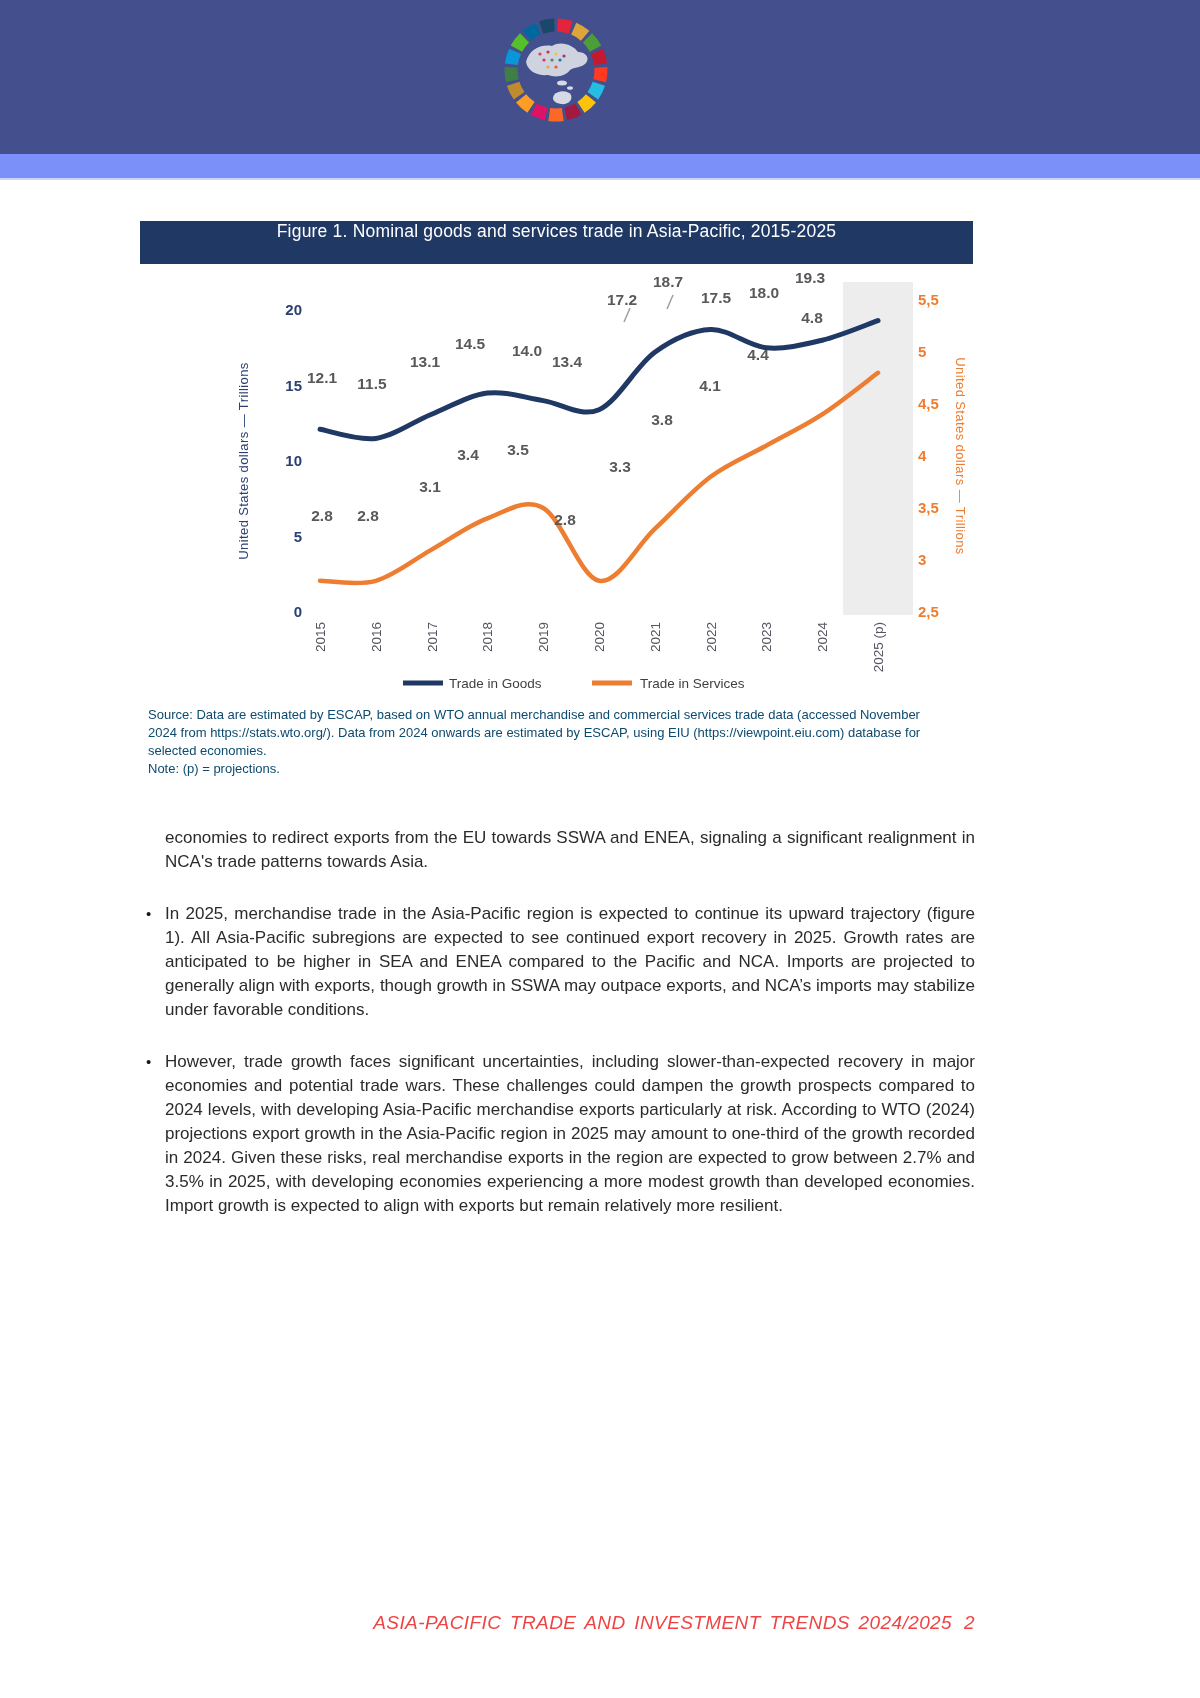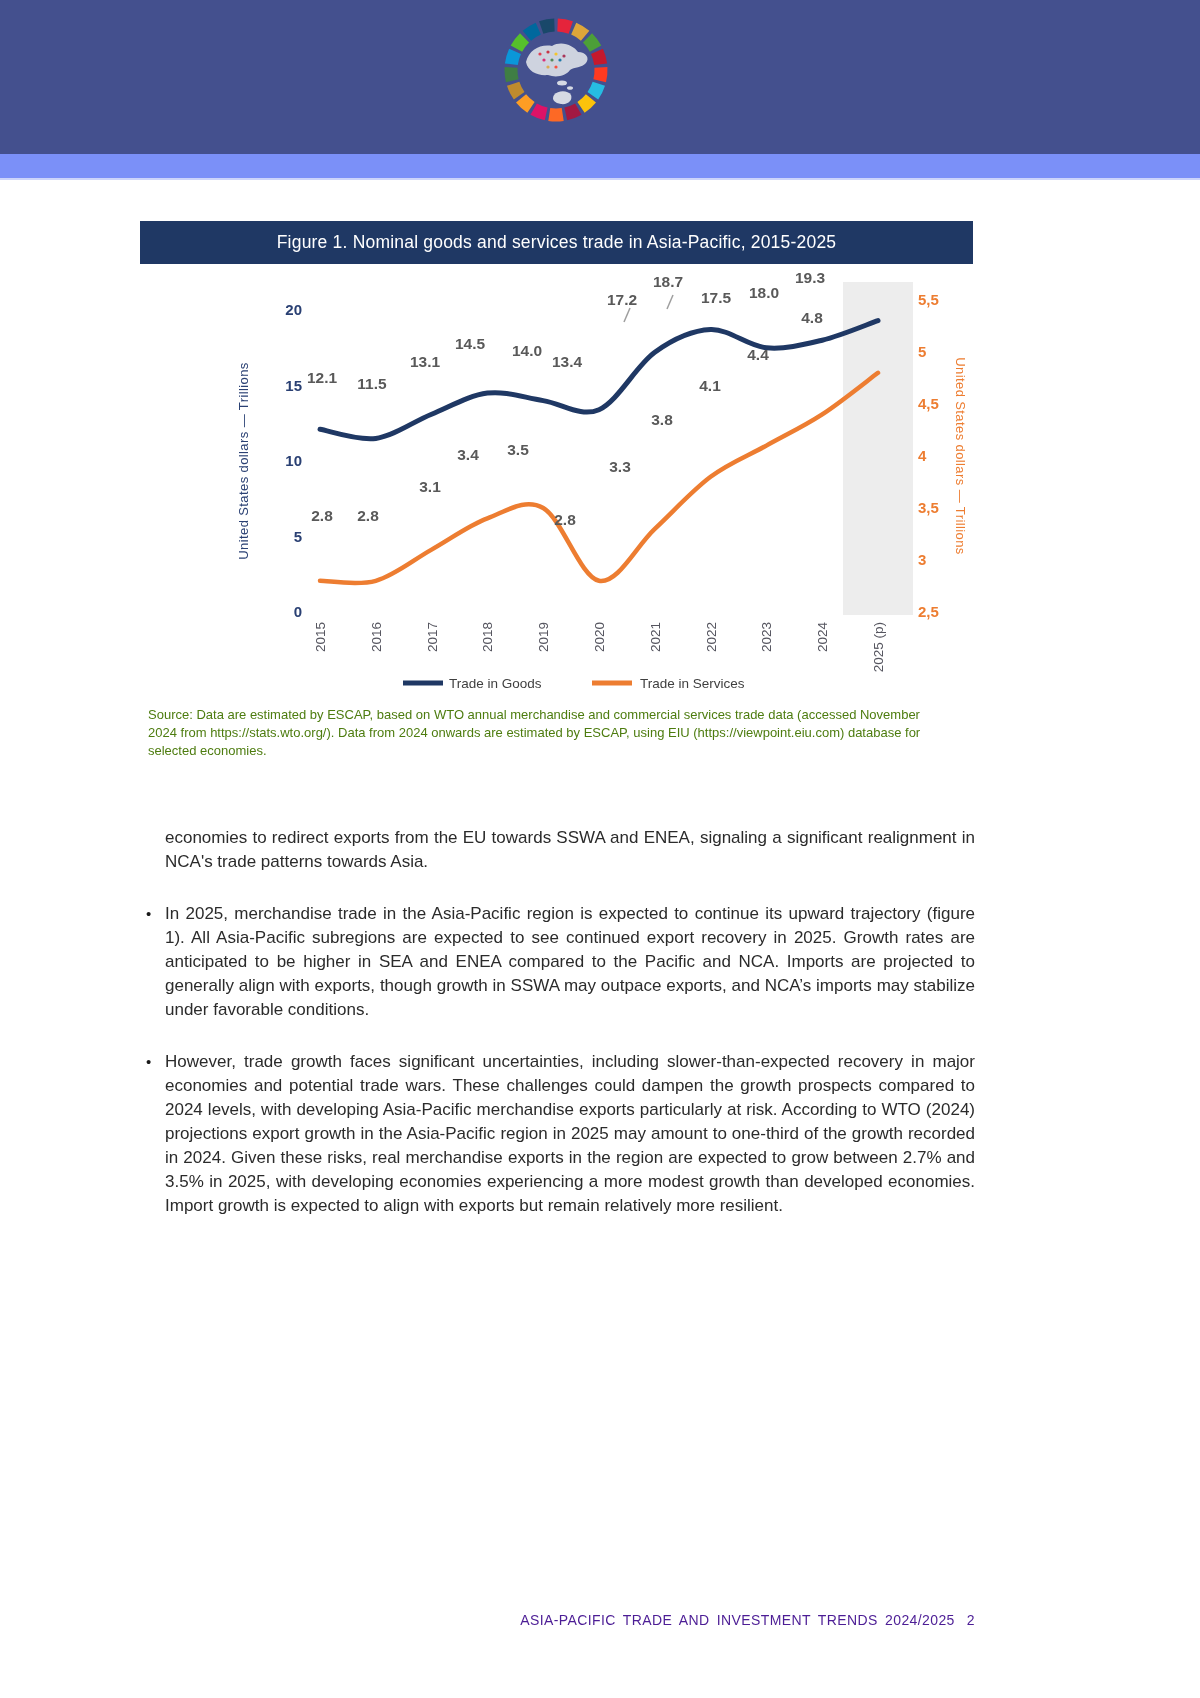--- a/index.html
+++ b/index.html
@@ -4,37 +4,37 @@
 <style>
   html,body{margin:0;padding:0;}
   body{
     width:1200px;height:1698px;position:relative;background:#ffffff;
     font-family:"Liberation Sans", sans-serif;overflow:hidden;
   }
   .header-band{position:absolute;left:0;top:0;width:1200px;height:154px;background:#44508E;}
   .accent-strip{position:absolute;left:0;top:154px;width:1200px;height:24px;background:#7B90F8;border-bottom:2px solid #ccd4fb;}
   .logo-wrap{position:absolute;left:496px;top:10px;width:120px;height:120px;}
   .figure-block{position:absolute;left:140px;top:221px;width:833px;}
-  .figure-title-bar{height:43px;background:#1F3864;display:flex;align-items:center;justify-content:center;}
+  .figure-title-bar{height:43px;background:#1F3864;display:flex;justify-content:center;}
   .figure-title-bar span{color:#ffffff;font-size:17.5px;letter-spacing:.2px;}
   .chart-svg{display:block;}
   .tickL{fill:#2A4073;font-size:15px;font-weight:600;}
   .tickR{fill:#ED7D31;font-size:15px;font-weight:600;}
   .dlab{fill:#595959;font-size:15.5px;font-weight:600;}
   .xlab{fill:#55555f;font-size:13.5px;}
   .legtext{fill:#3f3f3f;font-size:13.5px;}
   .atitleL{fill:#2A4073;font-size:13px;letter-spacing:.4px;}
   .atitleR{fill:#ED7D31;font-size:13px;letter-spacing:.4px;}
-  .source-block{position:absolute;left:148px;top:706px;width:782px;color:#4d7c0f;font-size:13px;line-height:1.38;}
+  .source-block{position:absolute;left:148px;top:706px;width:782px;color:#0c4a6e;font-size:13px;line-height:1.38;}
   .source-block p{margin:0;}
   .content{position:absolute;left:165px;top:826px;width:810px;color:#2b2b2b;font-size:17px;line-height:24px;text-align:justify;}
   .content p{margin:0;}
   .bullet-item{position:relative;margin-top:28px;}
   .bullet-dot{position:absolute;left:-19px;top:0;color:#1a1a1a;font-size:15px;}
-  .page-footer{position:absolute;right:225px;top:1612px;color:#4c1d95;font-size:14px;letter-spacing:.4px;word-spacing:3px;white-space:nowrap;}
+  .page-footer{position:absolute;right:225px;top:1612px;color:#ef4444;font-size:19px;letter-spacing:.4px;word-spacing:3px;white-space:nowrap;font-style:italic;}
   .page-footer .pagenum{margin-left:12px;}
 </style>
 </head>
 <body>
 
 <div class="header-band">
   <div class="logo-wrap">
     <svg class="logo-svg" width="120" height="120" viewBox="0 0 120 120">
         <path d="M61.57,15.03 A45,45 0 0 1 74.78,17.50" fill="none" stroke="#E5243B" stroke-width="13"></path>
         <path d="M77.71,18.63 A45,45 0 0 1 89.14,25.71" fill="none" stroke="#DDA63A" stroke-width="13"></path>
@@ -130,20 +130,21 @@
       <line x1="533" y1="31" x2="527" y2="45" stroke="#9e9e9e" stroke-width="1.5"></line>
       <line x1="263" y1="419" x2="303" y2="419" stroke="#1F3864" stroke-width="5"></line>
       <text x="309" y="424" class="legtext">Trade in Goods</text>
       <line x1="452" y1="419" x2="492" y2="419" stroke="#ED7D31" stroke-width="5"></line>
       <text x="500" y="424" class="legtext">Trade in Services</text>
     </svg>
 </div>
 
 <div class="source-block">
   <p>Source: Data are estimated by ESCAP, based on WTO annual merchandise and commercial services trade data (accessed November 2024 from https://stats.wto.org/). Data from 2024 onwards are estimated by ESCAP, using EIU (https://viewpoint.eiu.com) database for selected economies.</p>
+  <p>Note: (p) = projections.</p>
 </div>
 
 <div class="content">
   <p>economies to redirect exports from the EU towards SSWA and ENEA, signaling a significant realignment in NCA's trade patterns towards Asia.</p>
   <div class="bullet-item">
     <span class="bullet-dot">•</span>
     <p>In 2025, merchandise trade in the Asia-Pacific region is expected to continue its upward trajectory (figure 1). All Asia-Pacific subregions are expected to see continued export recovery in 2025. Growth rates are anticipated to be higher in SEA and ENEA compared to the Pacific and NCA. Imports are projected to generally align with exports, though growth in SSWA may outpace exports, and NCA’s imports may stabilize under favorable conditions.</p>
   </div>
   <div class="bullet-item">
     <span class="bullet-dot">•</span>

